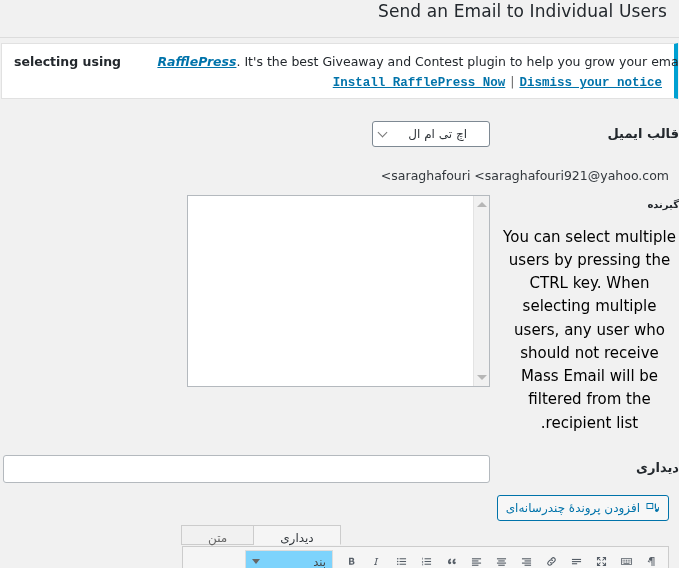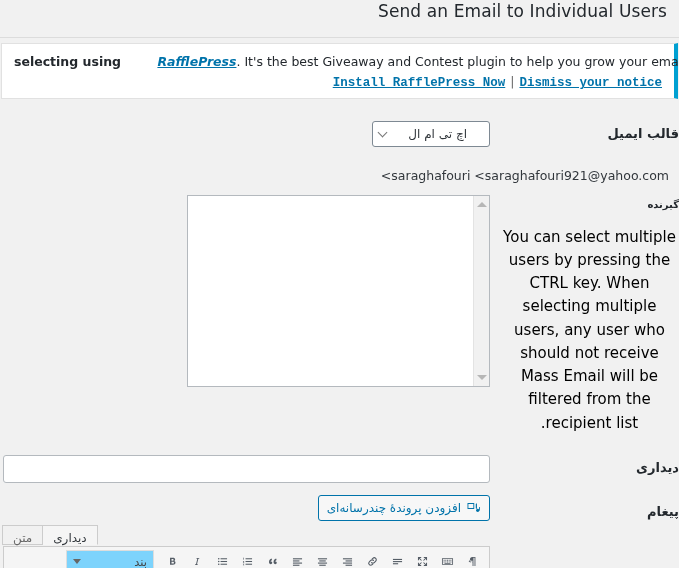--- a/index.html
+++ b/index.html
@@ -245,21 +245,21 @@
   #editor-tabs {
     position: absolute;
     top: 30px;
     left: 0;
     display: flex;
     flex-direction: row;
     z-index: 3;
   }
   .ed-tab {
     height: 20px;
-    padding: 0 10px;
+    padding: 0 26px;
     font-size: 12px;
     line-height: 24px;
     border: 1px solid #ccc;
     background: #f1f1f1;
     color: #666;
     margin-left: -1px;
     cursor: pointer;
     font-family: inherit;
   }
   .ed-tab.active {
@@ -379,21 +379,20 @@
     </div>
 
     <div class="form-row">
       <div class="form-label">دیداری</div>
       <div class="form-field">
         <input id="subject-input" type="text" placeholder="" style="">
       </div>
     </div>
 
     <div class="form-row" id="message-row">
-      <div class="form-label">پیغام</div>
       <div class="form-field">
         <div id="editor-outer">
 
           <div id="media-bar">
             <button id="add-media-button">
               <span>
                 <svg id="media-icon" viewBox="0 0 20 20" fill="#0073aa" aria-hidden="true">
                   <path d="M2 4h9v8H2V4zm1.2 1.2v5.6h6.6V5.2H3.2zM13 5.3l1.6-1 0 7.6-1.6-1V5.3z"></path>
                   <circle cx="15.6" cy="13.8" r="2.2"></circle>
                   <path d="M17.4 13.8h1.1v-4.4h-1.1v4.4z"></path>

